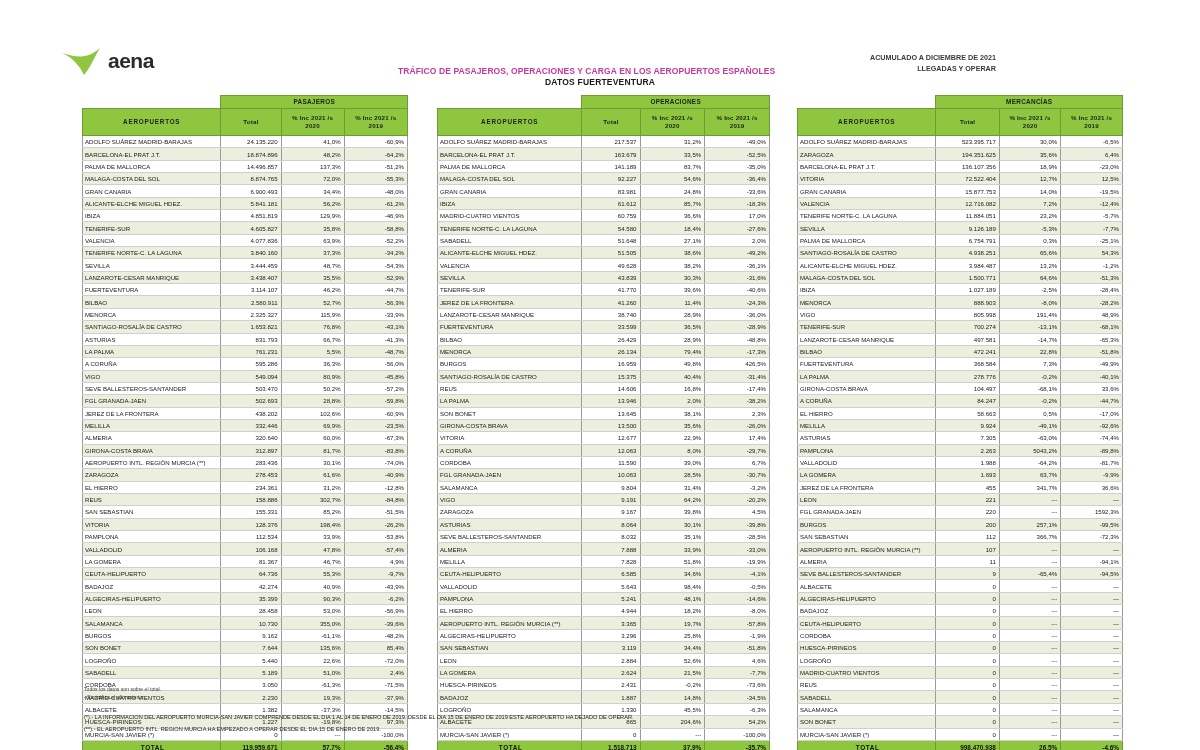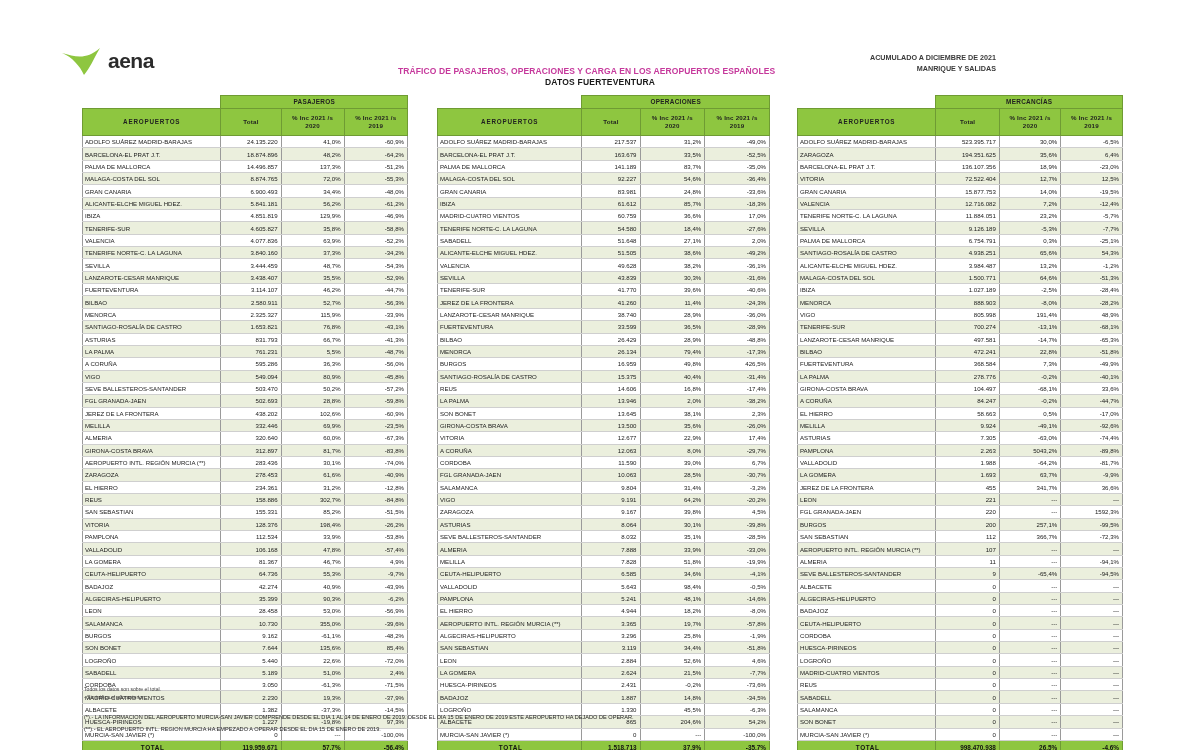--- a/index.html
+++ b/index.html
@@ -89,21 +89,21 @@
       </span>
       <span class="logo-text">aena</span>
     </div>
 
 
     <div class="title-main">TRÁFICO DE PASAJEROS, OPERACIONES Y CARGA EN LOS AEROPUERTOS ESPAÑOLES</div>
     <div class="title-sub">DATOS FUERTEVENTURA</div>
 
     <div class="acum">
       <div>ACUMULADO A DICIEMBRE DE 2021</div>
-      <div>MANRIQUE Y SALIDAS</div>
+      <div>LLEGADAS Y OPERAR</div>
     </div>
   </div>
 
   <div class="tbl-block t1">
     <table class="grid">
       <colgroup>
           <col style="width:42.6%">
           <col style="width:18.5%">
           <col style="width:19.4%">
           <col style="width:19.5%">

